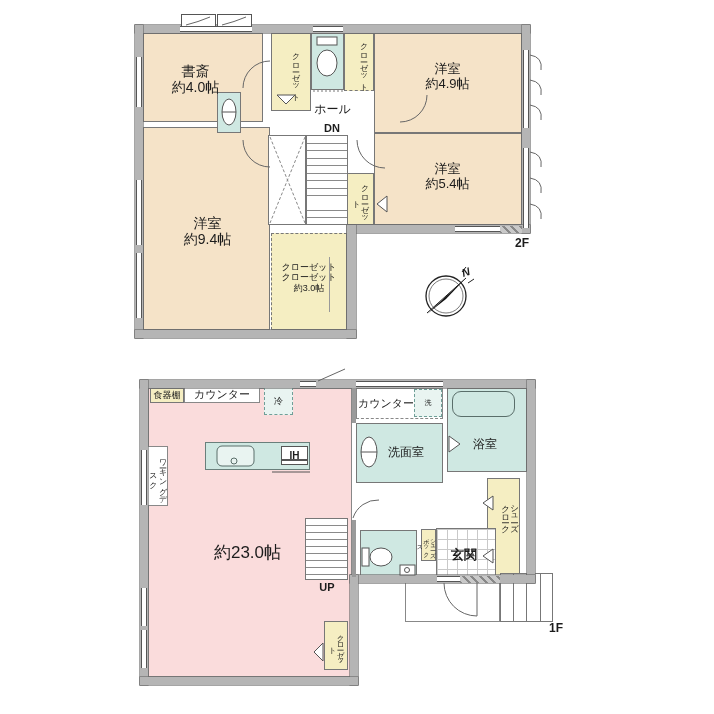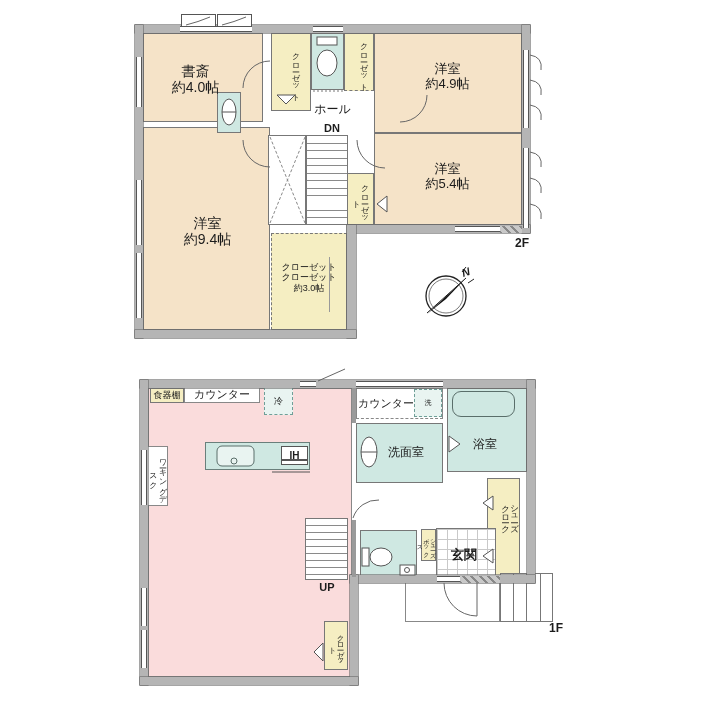--- a/index.html
+++ b/index.html
@@ -143,20 +143,21 @@
   <div class="lbl" style="left:184px;top:388px;width:76px;font-size:11px;">カウンター</div>
   <div class="lbl" style="left:264px;top:396px;width:29px;font-size:9px;">冷</div>
   <div class="lbl" style="left:356px;top:397px;width:60px;font-size:11px;">カウンター</div>
   <div class="lbl" style="left:414px;top:399px;width:28px;font-size:7px;">洗</div>
   <div class="lbl" style="left:372px;top:446px;width:68px;font-size:12px;">洗面室</div>
   <div class="lbl" style="left:460px;top:438px;width:50px;font-size:12px;">浴室</div>
   <div class="lbl" style="left:440px;top:548px;width:48px;font-size:13px;font-weight:600;">玄関</div>
   <div class="vlbl" style="left:488px;top:495px;width:31px;height:38px;font-size:8.5px;letter-spacing:0;">シューズクローク</div>
   <div class="vlbl" style="left:421px;top:531px;width:15px;height:27px;font-size:6px;letter-spacing:0;line-height:1.1;">シューズボックス</div>
   <div class="lbl" style="left:190px;top:543px;width:115px;font-size:17px;">
+    <div>約23.0帖</div>
   </div>
   <div class="lbl" style="left:310px;top:581px;width:34px;font-size:11px;font-weight:700;">UP</div>
   <div class="vlbl" style="left:328px;top:625px;width:16px;height:42px;font-size:7.5px;letter-spacing:0;">クローゼット</div>
   <div class="vlbl" style="left:147px;top:450px;width:20px;height:53px;font-size:8px;letter-spacing:0;line-height:1.2;">ワーキングデスク</div>
   <div class="lbl" style="left:281px;top:450px;width:27px;font-size:10px;font-weight:600;">IH</div>
   <div class="lbl" style="left:542px;top:622px;width:28px;font-size:12px;font-weight:600;">1F</div>
 
   <svg class="overlay" width="714" height="714" viewBox="0 0 714 714">
 
     <line x1="270" y1="137" x2="305" y2="223" stroke="#888" stroke-dasharray="3 2"></line>

